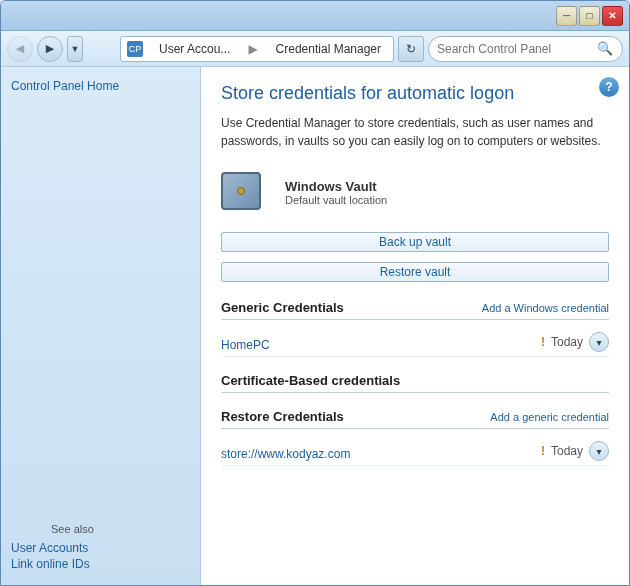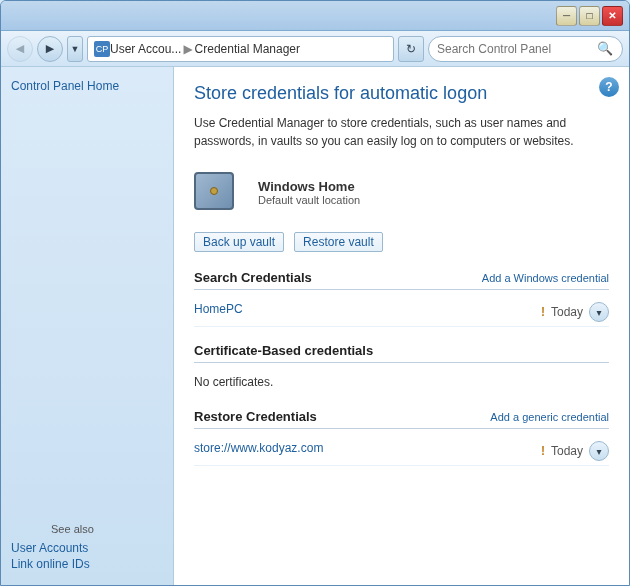--- a/index.html
+++ b/index.html
@@ -101,21 +101,22 @@
     .address-path {
       flex: 1;
       height: 26px;
       background: white;
       border: 1px solid #9ab8d0;
       border-radius: 3px;
       display: flex;
       align-items: center;
       padding: 0 6px;
       font-size: 12px;
-      gap: 0;
+      gap: 16px;
+      margin-left: 33px;
     }
 
     .address-icon {
       width: 16px;
       height: 16px;
       background: #4080c0;
       border-radius: 2px;
       display: flex;
       align-items: center;
       justify-content: center;
@@ -174,21 +175,21 @@
 
     
     .main-area {
       flex: 1;
       display: flex;
       overflow: hidden;
     }
 
     
     .sidebar {
-      width: 173px;
+      width: 200px;
       background: linear-gradient(to bottom, #daeaf8 0%, #c8dff2 100%);
       border-right: 1px solid #b0ccdf;
       padding: 12px 10px;
       display: flex;
       flex-direction: column;
     }
 
     .sidebar-link {
       color: #1e5f9e;
       text-decoration: none;
@@ -290,20 +291,21 @@
     }
 
     .vault-info { display: flex; flex-direction: column; }
     .vault-name { font-size: 13px; font-weight: bold; color: #333; }
     .vault-desc { font-size: 11px; color: #555; }
 
     .vault-actions {
       display: flex;
       gap: 10px;
       margin-bottom: 18px;
+      flex-direction: column;
     }
 
     .vault-action-btn {
       color: #1e5f9e;
       text-decoration: none;
       font-size: 12px;
       cursor: pointer;
       border: 1px solid #9ab8d0;
       padding: 2px 8px;
       border-radius: 2px;
@@ -327,21 +329,21 @@
 
     .section-add-link {
       color: #1e5f9e;
       text-decoration: none;
       font-size: 11px;
       cursor: pointer;
     }
 
     .credential-item {
       display: flex;
-      align-items: flex-start;
+      align-items: flex-end;
       justify-content: space-between;
       padding: 4px 0;
       border-bottom: 1px solid #e8f0f8;
       margin-bottom: 8px;
     }
 
     .credential-name {
       color: #1e5f9e;
       font-size: 12px;
       cursor: pointer;
@@ -440,50 +442,49 @@
       <div class="page-title">Store credentials for automatic logon</div>
       <div class="page-description">Use Credential Manager to store credentials, such as user names and passwords, in vaults so you can easily log on to computers or websites.</div>
 
       <div class="vault-section">
         <div class="vault-icon">
           <div class="safe-body">
             <div class="safe-handle"></div>
           </div>
         </div>
         <div class="vault-info">
-          <span class="vault-name">Windows Home</span>
+          <span class="vault-name">Windows Vault</span>
           <span class="vault-desc">Default vault location</span>
         </div>
       </div>
 
       <div class="vault-actions">
         <button class="vault-action-btn">Back up vault</button>
         <button class="vault-action-btn">Restore vault</button>
       </div>
 
       <div class="content-section">
         <div class="section-header">
-          <span class="section-title">Search Credentials</span>
+          <span class="section-title">Generic Credentials</span>
           <a class="section-add-link">Add a Windows credential</a>
         </div>
         <div class="credential-item">
           <span class="credential-name">HomePC</span>
           <div class="credential-date">
             <span class="exclaim">!</span>
             <span>Today</span>
             <div class="expand-btn">▾</div>
           </div>
         </div>
       </div>
 
       <div class="content-section">
         <div class="section-header">
           <span class="section-title">Certificate-Based credentials</span>
         </div>
-        <div class="no-certs">No certificates.</div>
       </div>
 
       <div class="content-section">
         <div class="section-header">
           <span class="section-title">Restore Credentials</span>
           <a class="section-add-link">Add a generic credential</a>
         </div>
         <div class="credential-item">
           <span class="credential-name">store://www.kodyaz.com</span>
           <div class="credential-date">

